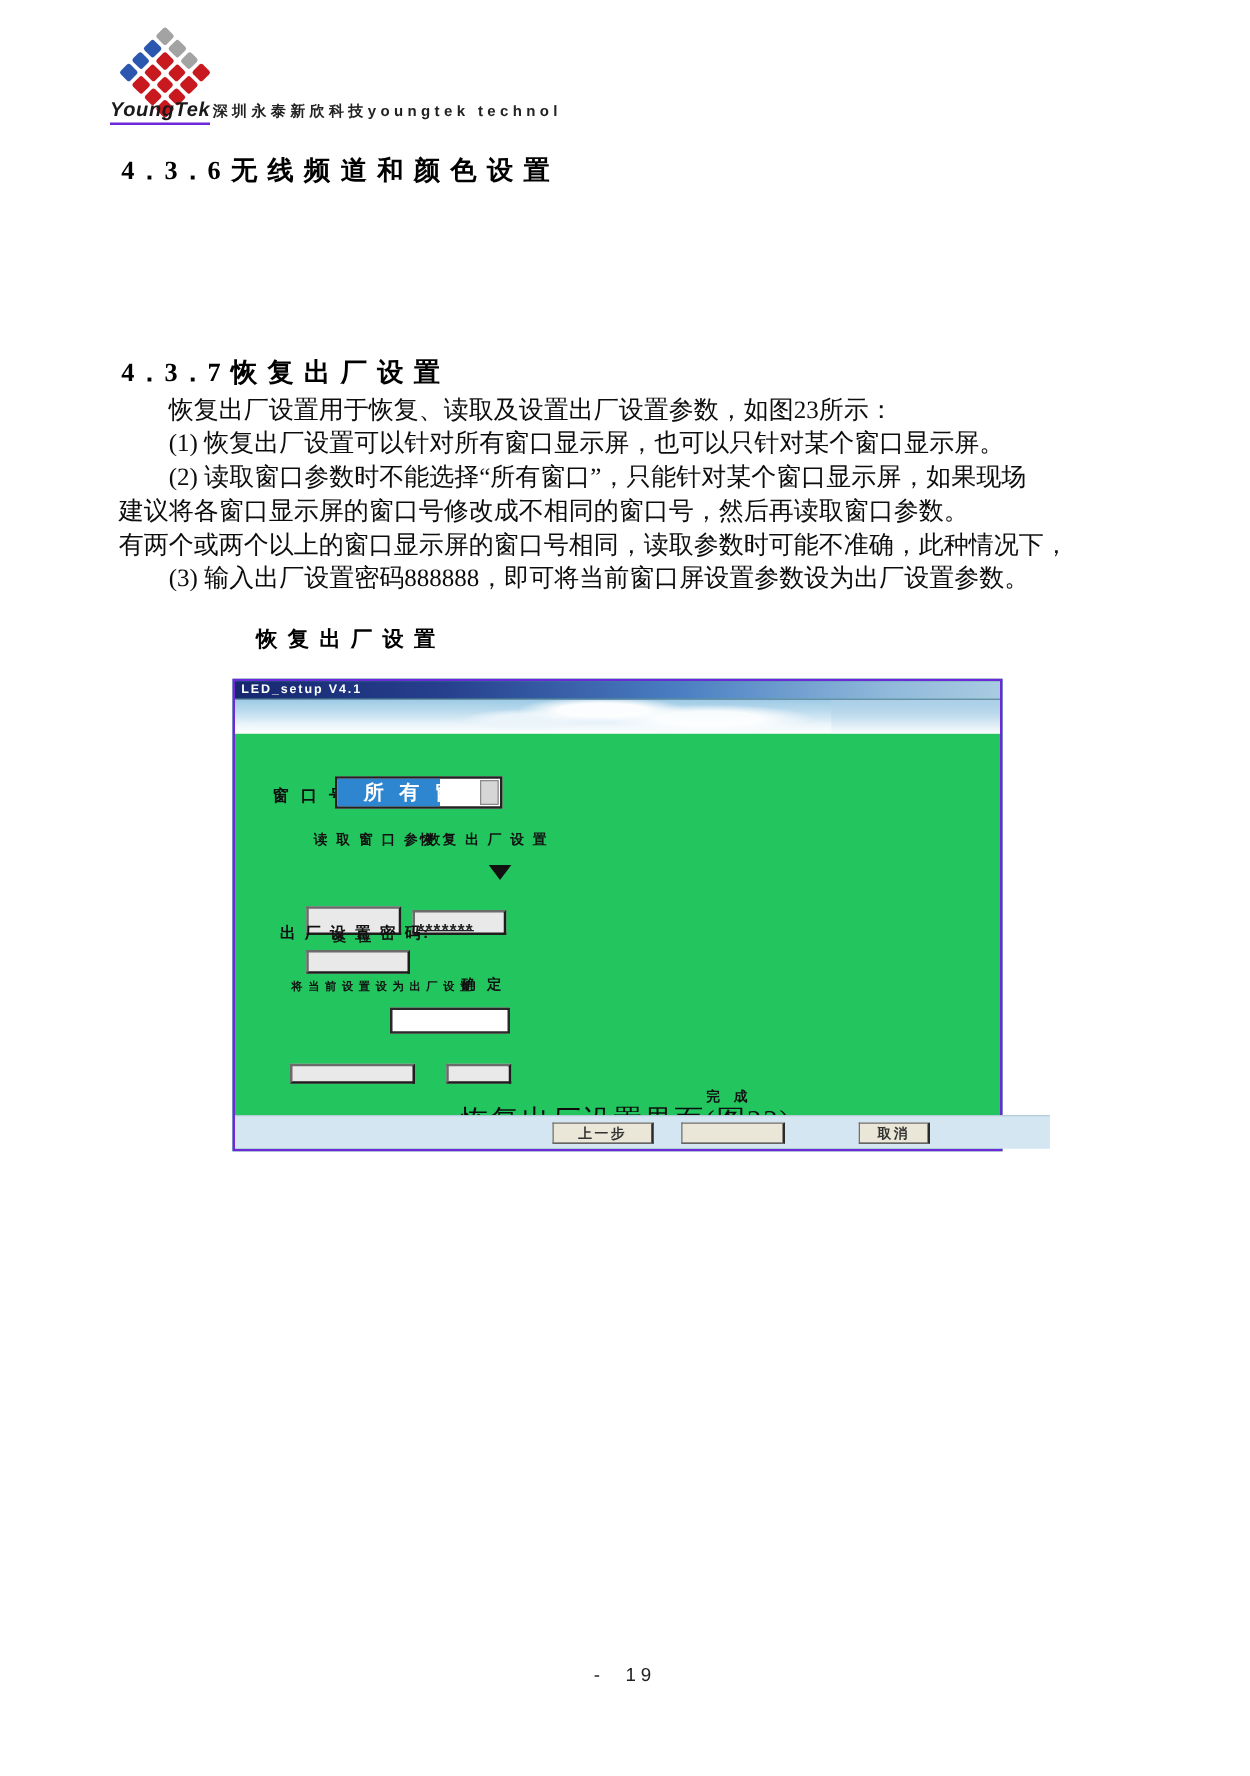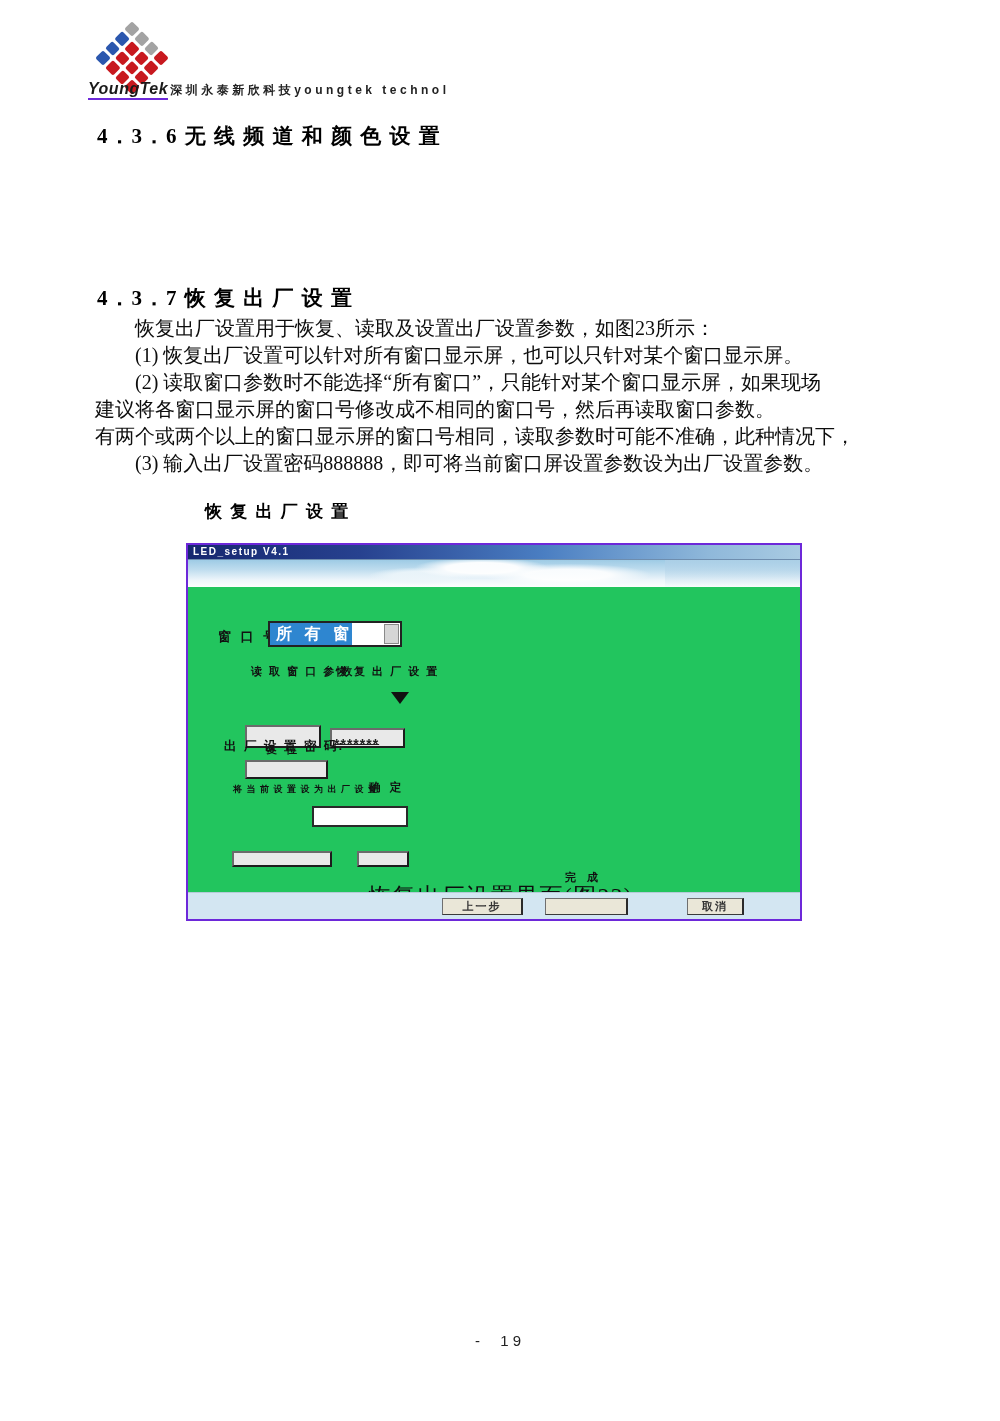--- a/index.html
+++ b/index.html
@@ -74,21 +74,21 @@
   .content{position:absolute;left:0;top:42px;width:100%;height:310px;background:transparent;}
   .lab{position:absolute;font-weight:bold;color:#111;white-space:nowrap;}
   .wndno{left:30px;top:41px;font-size:13px;letter-spacing:3px;}
   .combo{
     position:absolute;left:80px;top:34px;width:134px;height:26px;
     background:#ffffff;border:2px solid #222;box-sizing:border-box;
   }
   .combo-sel{
     position:absolute;left:0;top:0;width:82px;height:100%;background:#2e86d0;
     color:#fff;font-size:16px;font-weight:bold;letter-spacing:4px;
-    display:flex;align-items:center;padding-left:6px;box-sizing:border-box;white-space:nowrap;
+    display:flex;align-items:center;padding-left:21px;box-sizing:border-box;white-space:nowrap;
   }
   .combo-btn{
     position:absolute;right:1px;top:1px;width:15px;height:20px;
     background:#d6d6d6;border:1px solid #8a8a8a;box-sizing:border-box;
   }
   .lnk1{left:63px;top:77px;font-size:11px;letter-spacing:2px;}
   .lnk2{left:148px;top:77px;font-size:11px;letter-spacing:2px;}
   .reset{left:78px;top:107px;font-size:11px;letter-spacing:3px;margin-top:48px;}
   .tri{
     position:absolute;left:203px;top:105px;width:0;height:0;
@@ -115,21 +115,21 @@
   }
   .gb3{left:44px;top:264px;width:100px;height:16px;}
   .gb4{left:169px;top:264px;width:52px;height:16px;}
   .done{left:377px;top:283px;font-size:11px;letter-spacing:4px;}
   .caption{
     position:absolute;left:180px;top:294px;font-size:23px;letter-spacing:1.5px;color:#0d0d0d;
     font-family:"Liberation Serif","DejaVu Serif",serif;white-space:nowrap;
   }
   .botbar{
     position:absolute;left:0;bottom:0;width:100%;height:26px;
-    background:#d3e6f2;border-top:1px solid #b5cbd8;
+    background:#d3e6f2;border-top:1px solid #b5cbd8;padding-left:40px;
   }
   .btn{
     position:absolute;top:5px;height:17px;background:#eae7d8;
     border:1px solid #6f6f6f;border-right:2px solid #2a2a2a;border-bottom:1px solid #3a3a3a;
     box-sizing:border-box;font-size:11px;font-weight:bold;letter-spacing:2px;color:#333;
     display:flex;align-items:center;justify-content:center;padding:0;
     font-family:"Liberation Sans","DejaVu Sans",sans-serif;
   }
   .btn-prev{left:254px;width:81px;}
   .btn-blank{left:357px;width:83px;}

